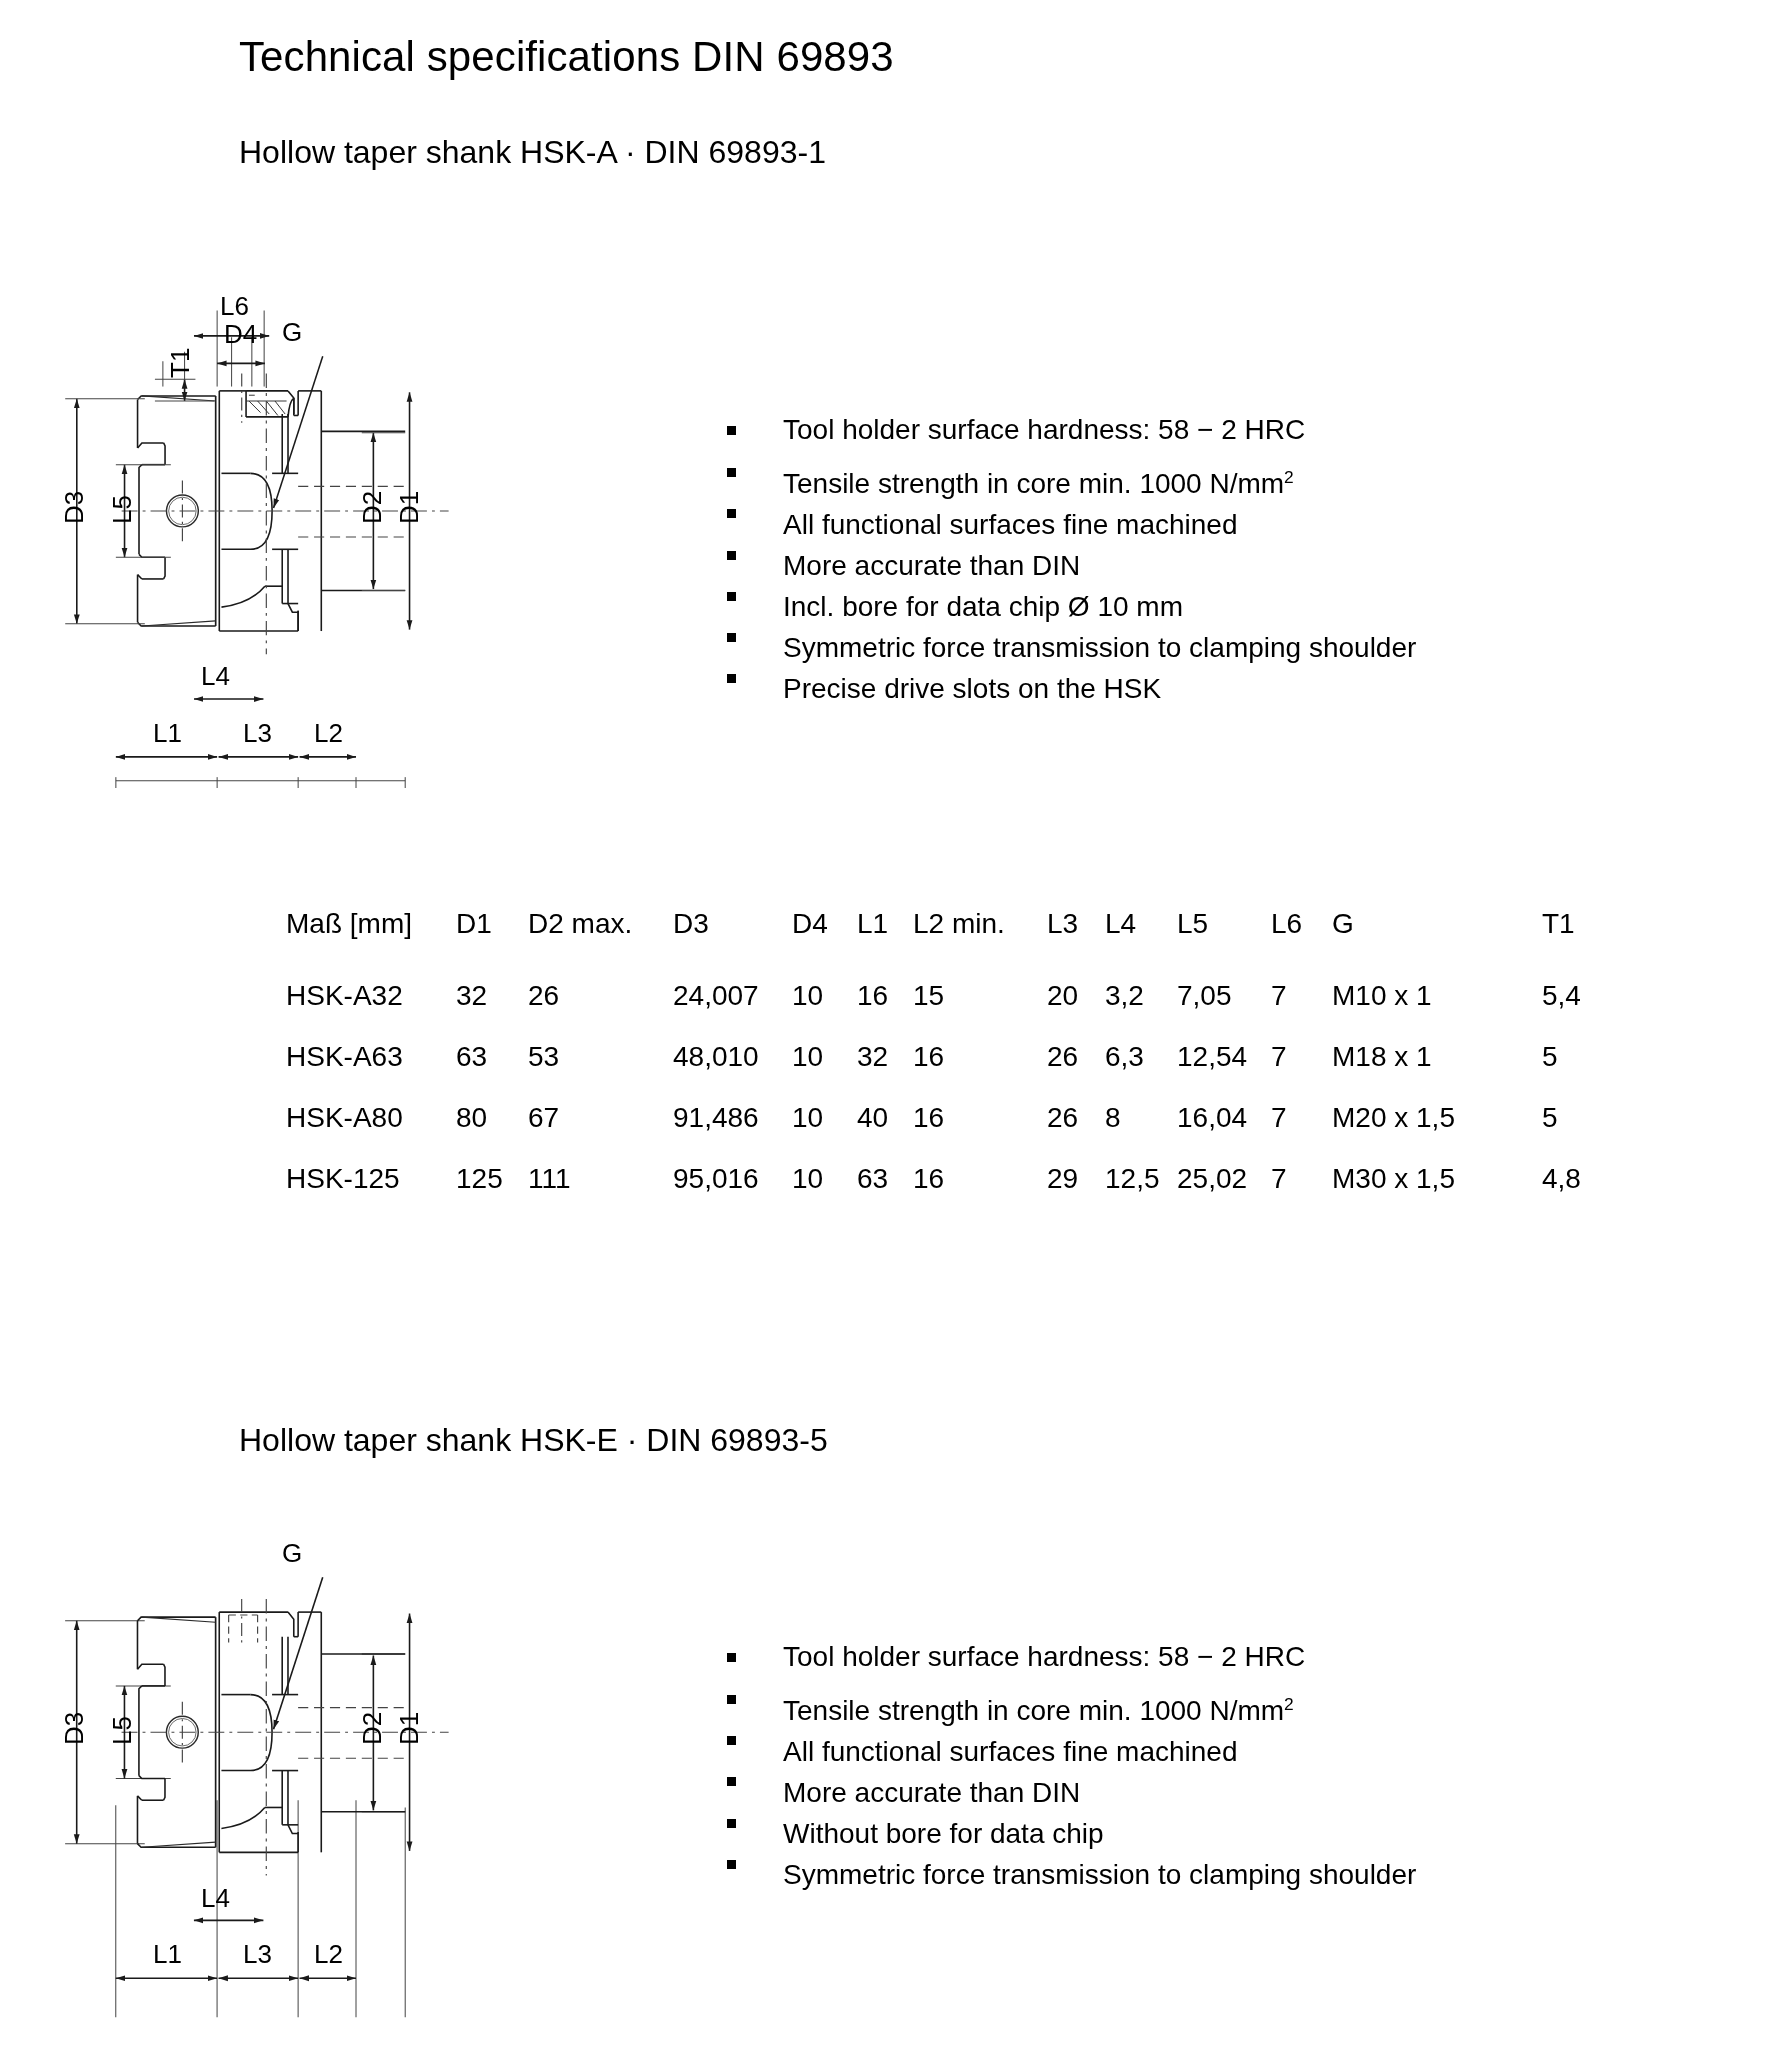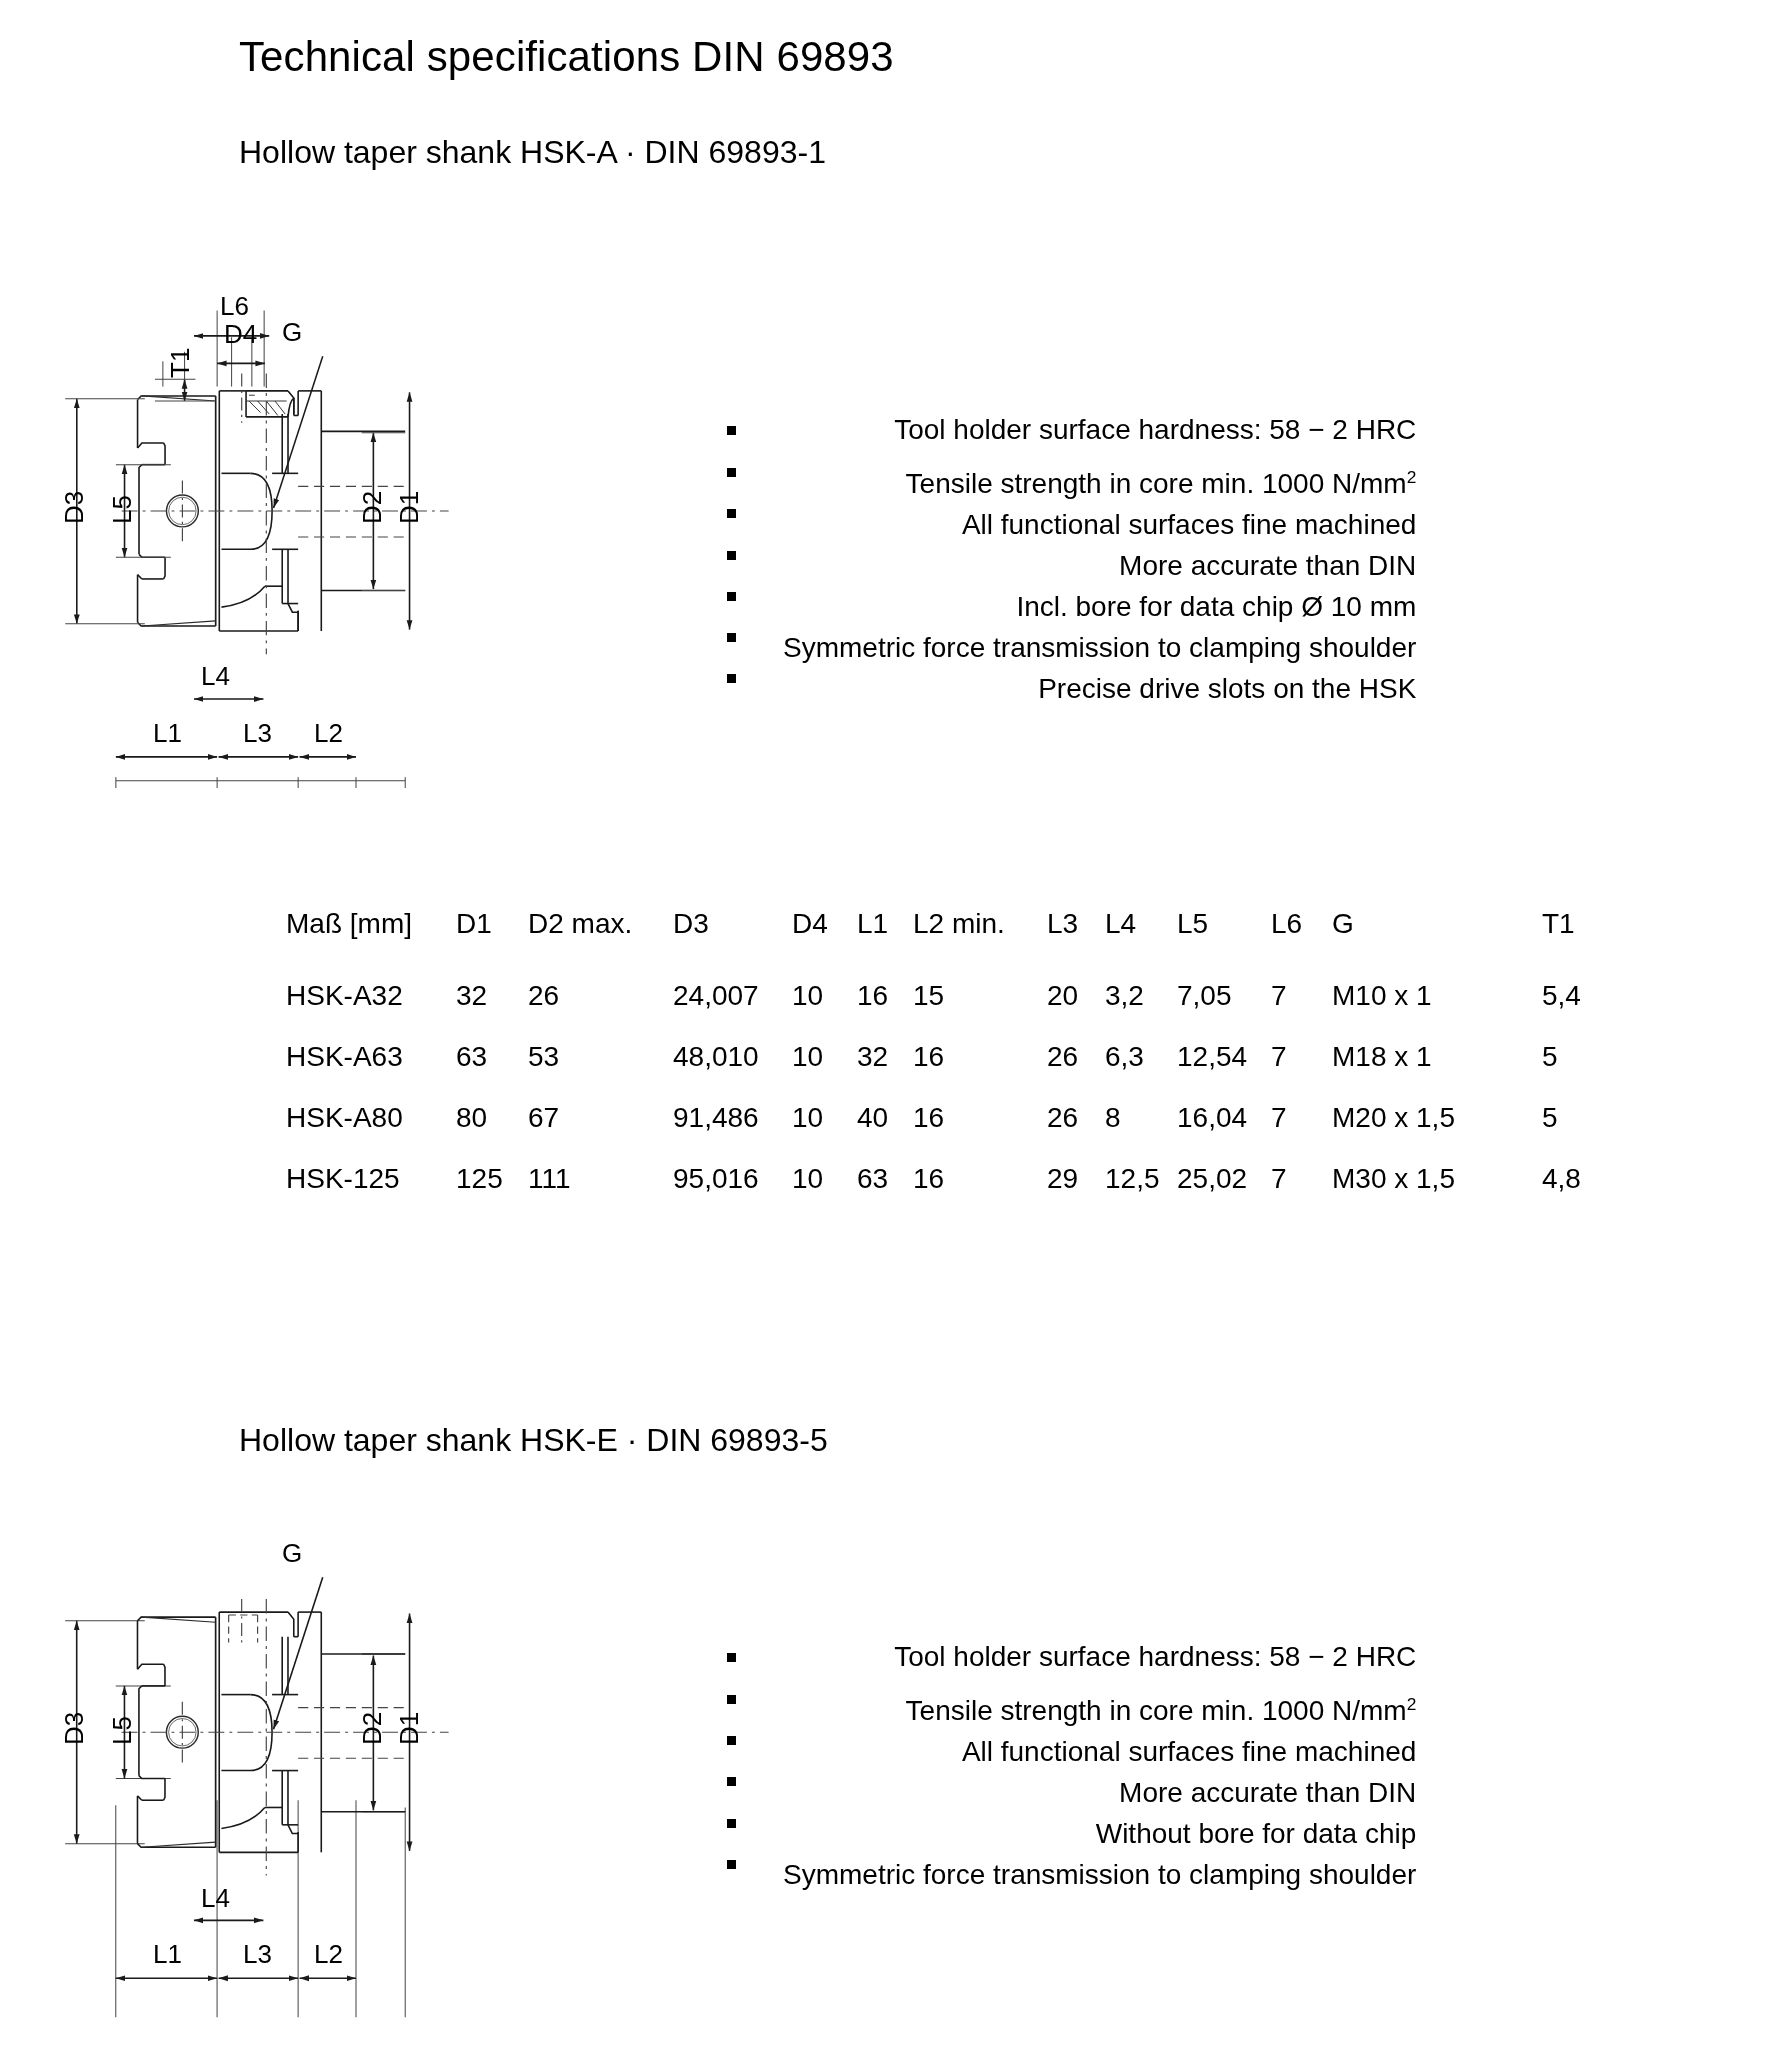--- a/index.html
+++ b/index.html
@@ -15,21 +15,21 @@
   .page-title{
     left:239px;top:16px;font-size:42px;font-weight:400;letter-spacing:0.1px;white-space:nowrap;margin-top:17px;
   }
   .section-title{
     font-size:32px;font-weight:400;white-space:nowrap;text-align:right;
   }
   #sec1-title{left:239px;top:134px;}
   #sec2-title{left:239px;top:1422px;}
 
   
-  .feature-list{font-size:28px;line-height:41px;text-align:right;}
+  .feature-list{font-size:28px;line-height:41px;}
   #list1{left:783px;top:409px;}
   #list2{left:783px;top:1636px;}
   .feature-item{white-space:nowrap;}
   .feature-item sup{font-size:0.62em;vertical-align:super;line-height:0;}
   .bullet{position:absolute;width:9.4px;height:9.4px;background:#000;left:727px;}
 
   
   #spec-table{
     position:absolute;left:0;top:908px;width:1788px;
     font-size:28px;

